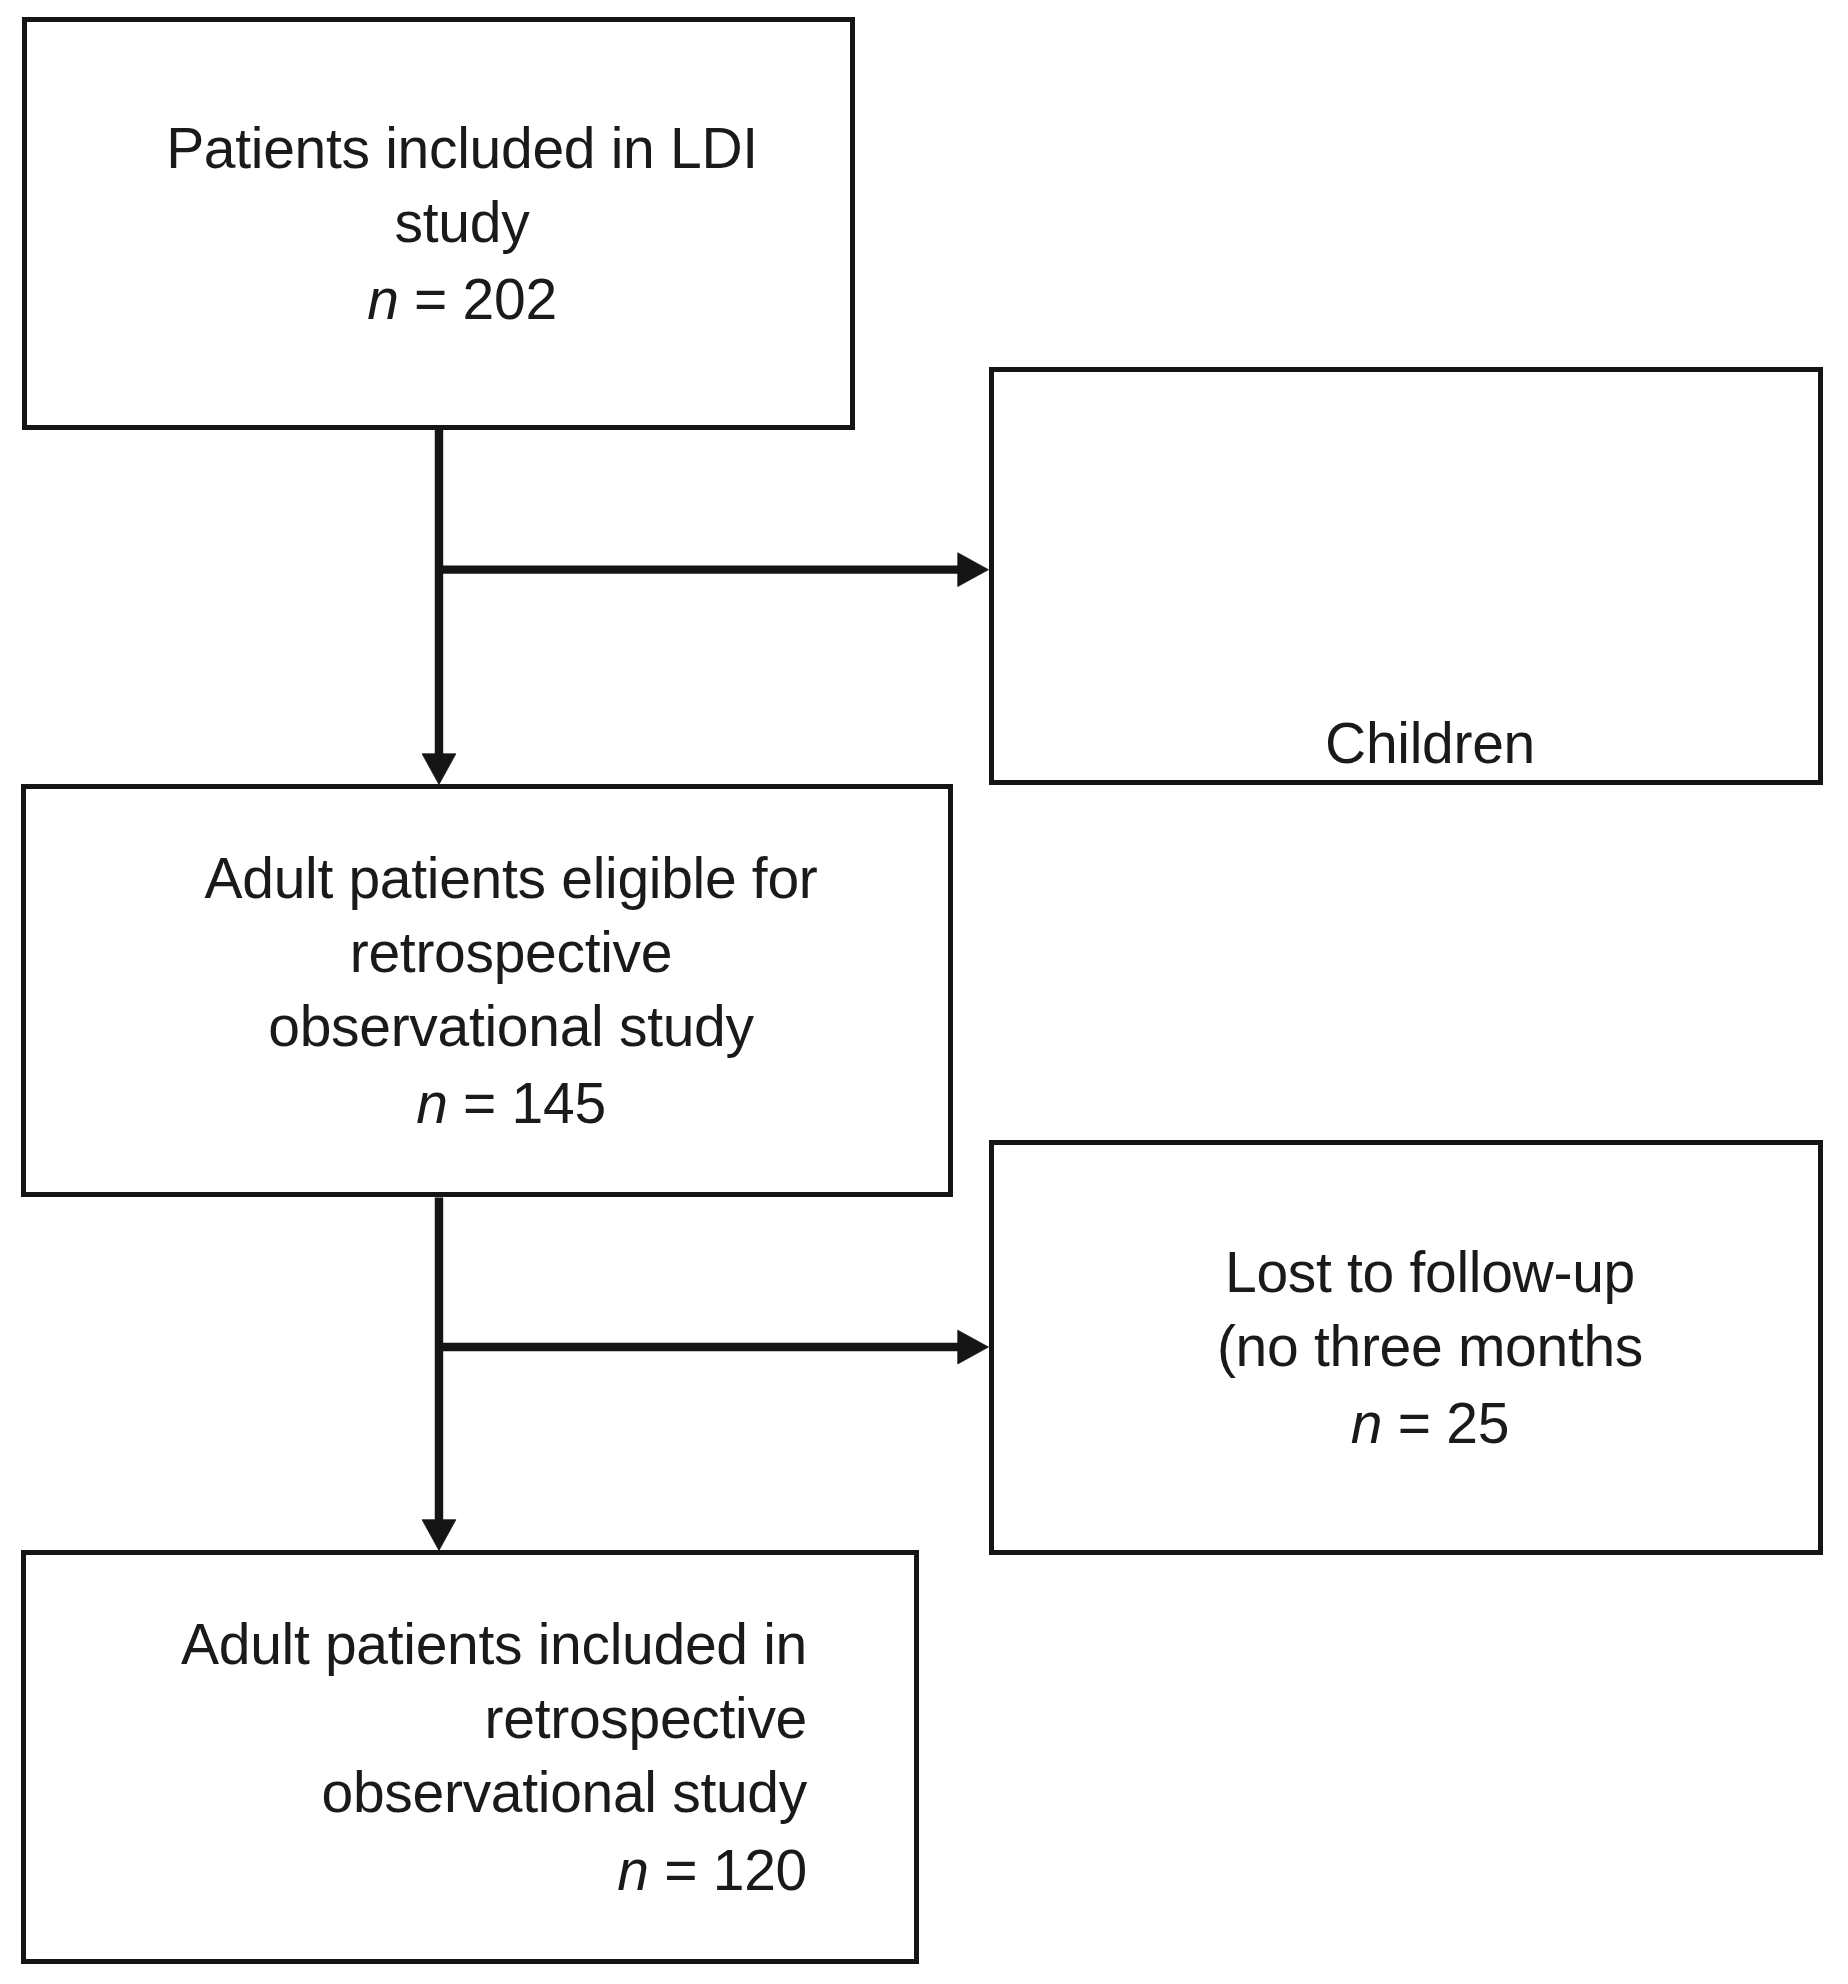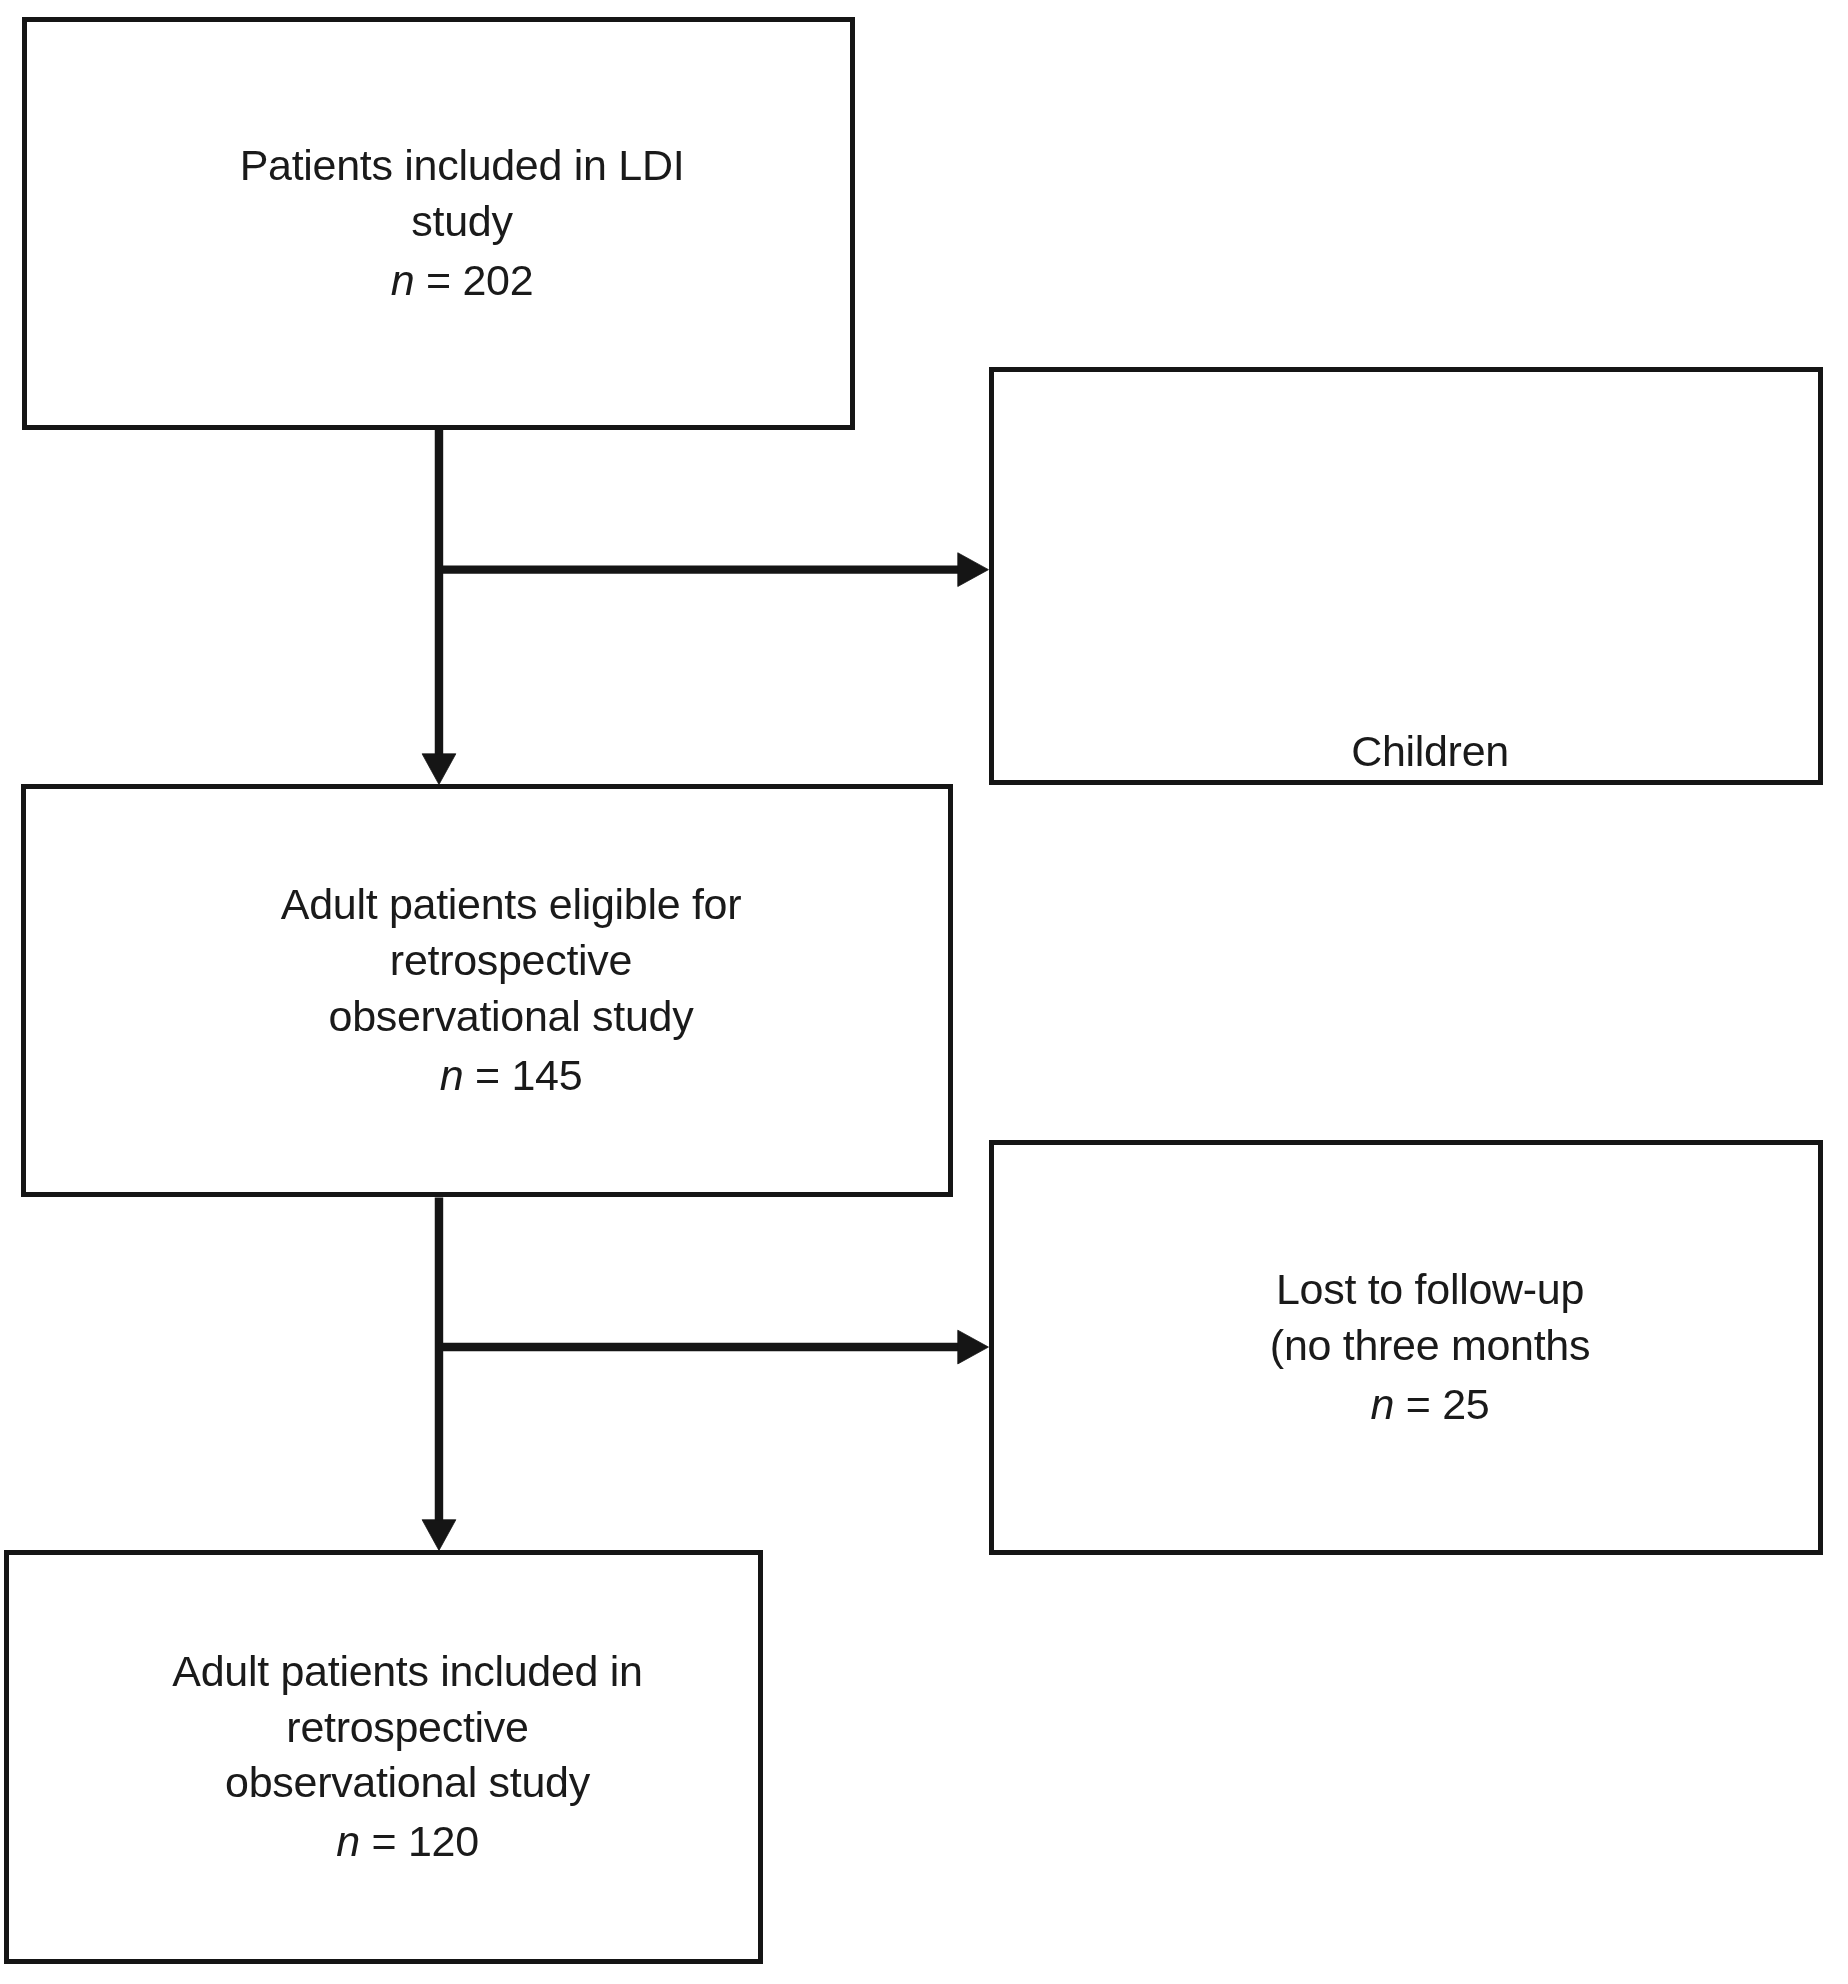--- a/index.html
+++ b/index.html
@@ -20,41 +20,41 @@
     position: absolute;
     box-sizing: border-box;
     border: 5.4px solid #151515;
     background: #ffffff;
     display: flex;
     align-items: center;
     justify-content: center;
     text-align: center;
   }
   .node-text {
-    font-size: 43px;
+    font-size: 57px;
     line-height: 1.30;
     color: #1a1a1a;
     font-weight: 400;
     padding: 0 20px;
     letter-spacing: -0.3px;
     margin-left: 48px;
   }
   .n-line {
     display: block;
     margin-top: 3.1px;
   }
   .n-italic {
     font-style: italic;
   }
   
   #node-ldi        { left: 21.5px;   top: 17px;   width: 833px; height: 413px; }
   #node-children   { left: 989px; top: 367px;  width: 834px; height: 418px; align-items: flex-end; }
   #node-eligible   { left: 21px;   top: 784px; width: 932px; height: 413px; }
   #node-lost       { left: 989px; top: 1140px; width: 834px; height: 415px; }
-  #node-included   { left: 4px;   top: 1550px; width: 759px; height: 414px; }
+  #node-included   { left: 21px;   top: 1550px; width: 898px; height: 414px; text-align: right; }
 
   
   #connectors {
     position: absolute;
     left: 0; top: 0;
     width: 1848px;
     height: 1985px;
     pointer-events: none;
   }
 </style>

